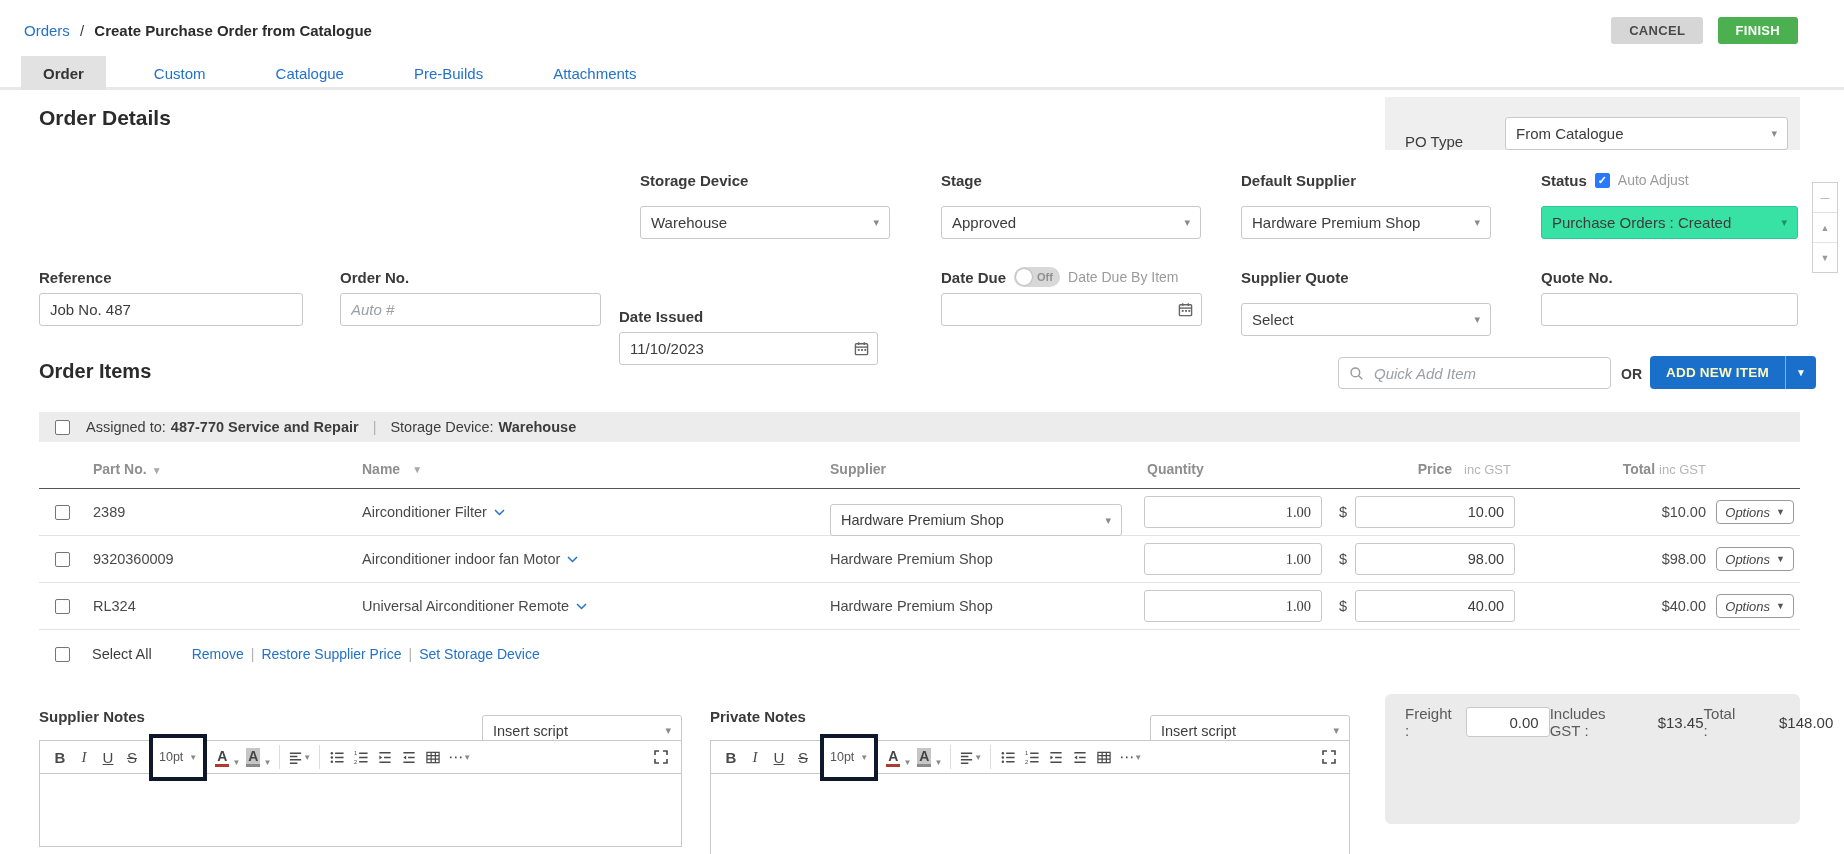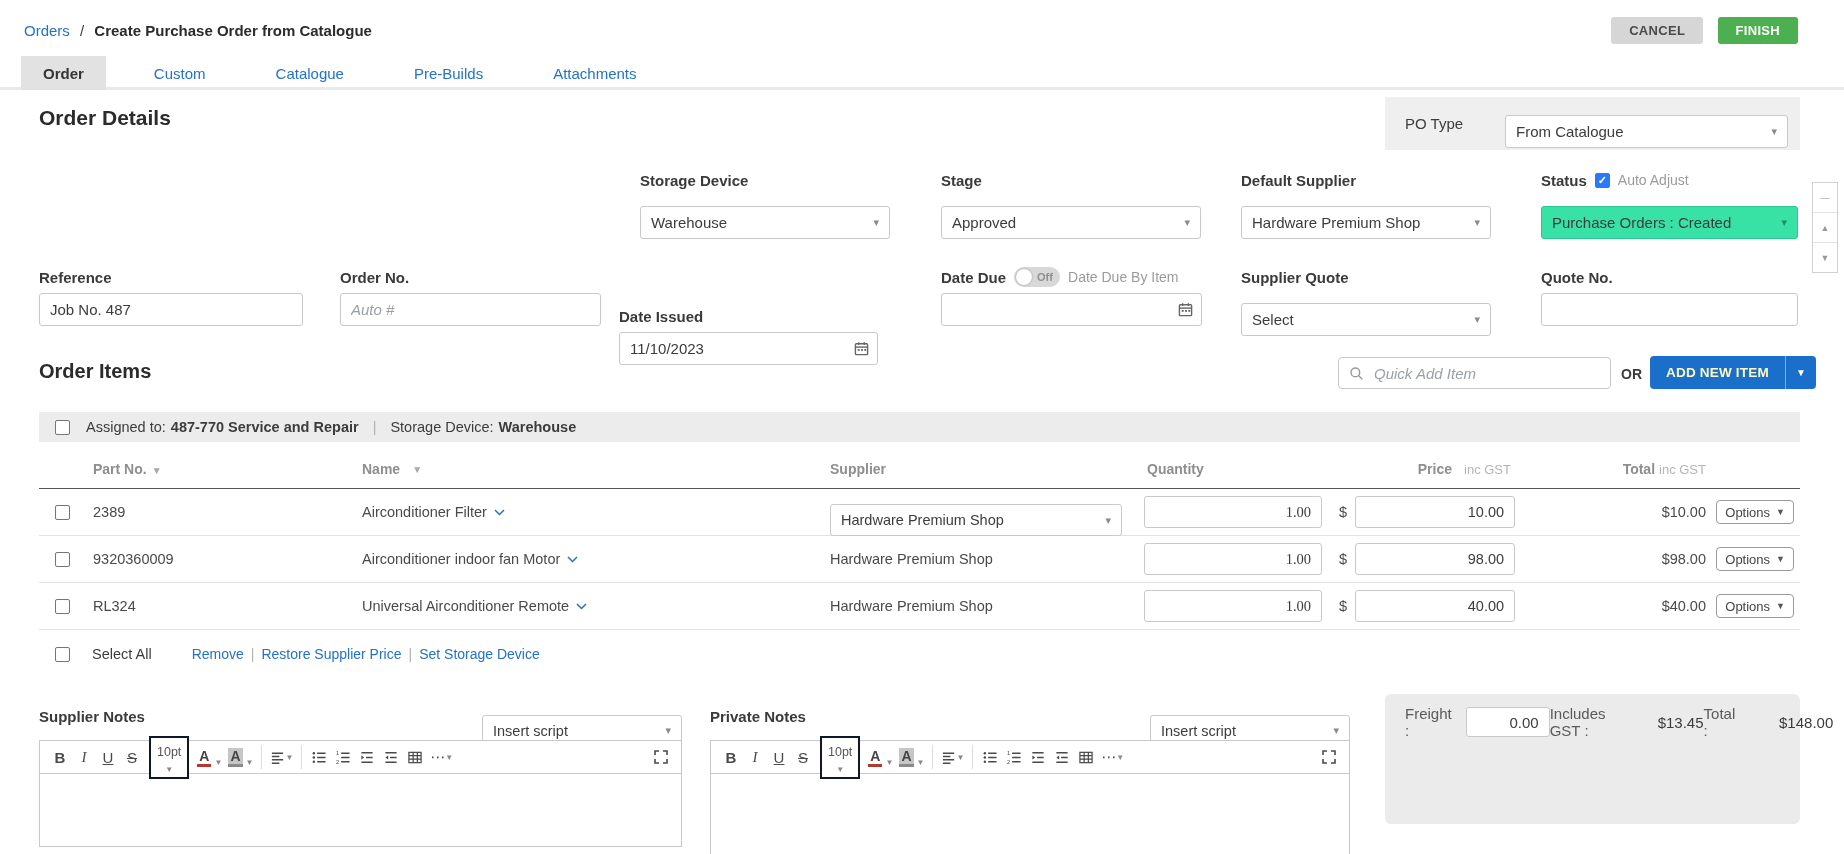--- a/index.html
+++ b/index.html
@@ -19,21 +19,21 @@
   .tabs{position:absolute;left:21px;top:56px;display:flex;z-index:2;}
   .tab{height:34px;display:flex;align-items:center;padding:0 22px;margin-right:26px;font-size:15px;
        color:var(--link);cursor:pointer;}
   .tab.active{background:#e2e2e2;color:#333;font-weight:bold;}
   .tabs-divider{position:absolute;left:0;top:87px;width:1844px;height:3px;background:#e9e9e9;z-index:1;}
   
   .h1{position:absolute;left:39px;top:106px;font-size:21px;font-weight:bold;color:#2b2b2b;}
   .h2{position:absolute;left:39px;top:360px;font-size:20px;font-weight:bold;color:#2b2b2b;}
   
   .po-panel{position:absolute;left:1385px;top:97px;width:415px;height:53px;background:var(--panel-gray);
-            display:flex;align-items:center;padding:0 12px 0 20px;box-sizing:border-box;}
+            display:flex;align-items:flex-end;padding:0 12px 0 20px;box-sizing:border-box;}
   .po-label{font-size:15px;}
   
   .fselect{height:33px;border:1px solid var(--input-border);border-radius:3px;background:#fff;display:flex;
            align-items:center;justify-content:space-between;padding:10px 10px;box-sizing:border-box;
            font-size:15px;color:#3c3c3c;cursor:pointer;margin-top:16px;}
   .caret{color:#8a8a8a;font-size:11px;margin-left:8px;flex:none;}
   .tinput{height:33px;border:1px solid var(--input-border);border-radius:3px;padding:0 10px;font-size:15px;
           color:#3c3c3c;box-sizing:border-box;width:100%;font-family:inherit;}
   .tinput::placeholder{color:var(--muted);font-style:italic;}
   .field{position:absolute;}
@@ -81,21 +81,21 @@
   .c-sup{width:310px;padding-left:10px;box-sizing:border-box;}
   .sup-sel{width:292px;height:32px;font-size:14.5px;}
   .c-qty{width:200px;padding-left:14px;box-sizing:border-box;display:flex;}
   .num{height:32px;text-align:right;font-size:14.5px;}
   .qty-input{width:178px;font-family:Liberation Serif, serif;}
   .c-price{width:190px;padding-left:9px;box-sizing:border-box;display:flex;align-items:center;gap:8px;}
   .price-input{width:160px;}
   .c-total{width:190px;text-align:right;padding-right:4px;box-sizing:border-box;}
   .c-opt{width:90px;display:flex;justify-content:flex-end;padding-right:6px;box-sizing:border-box;}
   .opt-btn{height:24px;border:1px solid #9a9a9a;border-radius:4px;background:#fff;font-size:13px;color:#444;
-           display:flex;align-items:center;gap:6px;padding:0 8px;font-family:inherit;cursor:pointer;}
+           display:flex;align-items:center;gap:6px;padding:0 8px;font-family:inherit;cursor:pointer;font-style:italic;}
   .opt-btn .caret{font-size:9px;margin:0;color:#555;}
   .thead .c-qty{padding-left:17px;}
   .thead .c-price{justify-content:flex-end;padding-right:9px;}
   .sa-row{display:flex;align-items:center;padding:16px 0 0 16px;font-size:14.5px;}
   .sa-label{margin-left:22px;color:#3c3c3c;}
   .bulk{margin-left:40px;font-size:14px;}
   .bulk a{color:var(--link);text-decoration:none;cursor:pointer;}
   .bulk .pipe{margin:0 7px;}
   
   .notes-label{position:absolute;font-size:15px;font-weight:bold;color:#3a3a3a;}
@@ -103,22 +103,22 @@
   .editor{position:absolute;}
   .rt-toolbar{height:34px;border:1px solid var(--input-border);display:flex;align-items:center;padding:0 8px;
               box-sizing:border-box;background:#fff;}
   .rt-body{border:1px solid var(--input-border);border-top:none;background:#fff;}
   .tb{min-width:22px;height:26px;display:inline-flex;align-items:center;justify-content:center;color:#4a4a4a;
       font-size:15px;margin:0 1px;cursor:pointer;background:none;border:none;font-family:inherit;padding:0 2px;}
   .tb.b{font-weight:bold;}
   .tb.i{font-style:italic;font-family:"Liberation Serif",serif;}
   .tb.u{text-decoration:underline;}
   .tb.s{text-decoration:line-through;}
-  .fontsize{border:2px solid #0f172a;height:25px;padding:7px 6px;display:inline-flex;align-items:center;gap:6px;
-            font-size:12.5px;color:#555;margin:0 5px;cursor:pointer;background:#fff;flex-direction:column;}
+  .fontsize{border:4px solid #0f172a;height:25px;padding:7px 6px;display:inline-flex;align-items:center;gap:6px;
+            font-size:12.5px;color:#555;margin:0 5px;cursor:pointer;background:#fff;}
   .color-a{display:inline-flex;align-items:flex-end;gap:3px;margin:0 3px;cursor:pointer;}
   .color-a .letter{font-size:14px;font-weight:bold;color:#444;border-bottom:3px solid #b03a2e;padding:0 2px;line-height:16px;}
   .color-a.hl .letter{background:#c6c6c6;border-bottom-color:#8a8a8a;}
   .caret-xs{font-size:8px;color:#888;}
   .tb-sep{width:1px;height:24px;background:#ddd;margin:0 5px;flex:none;}
   .tb-right{margin-left:auto;}
   
   .totals{position:absolute;left:1385px;top:694px;width:415px;height:130px;background:#ebebeb;border-radius:6px;
           box-sizing:border-box;padding:13px 20px;display:flex;flex-direction:row;justify-content:space-between;}
   .t-row{display:flex;align-items:center;justify-content:flex-end;font-size:15px;height:30px;}

